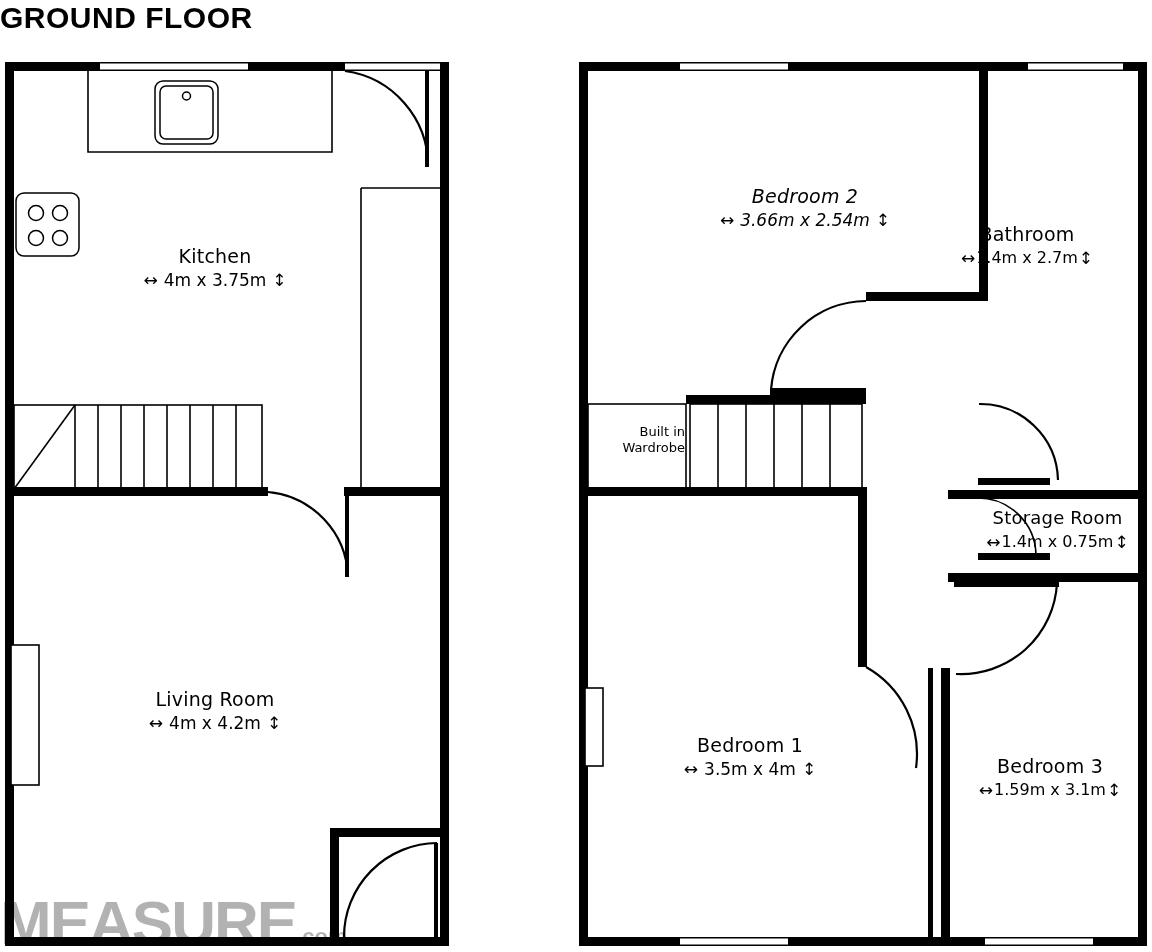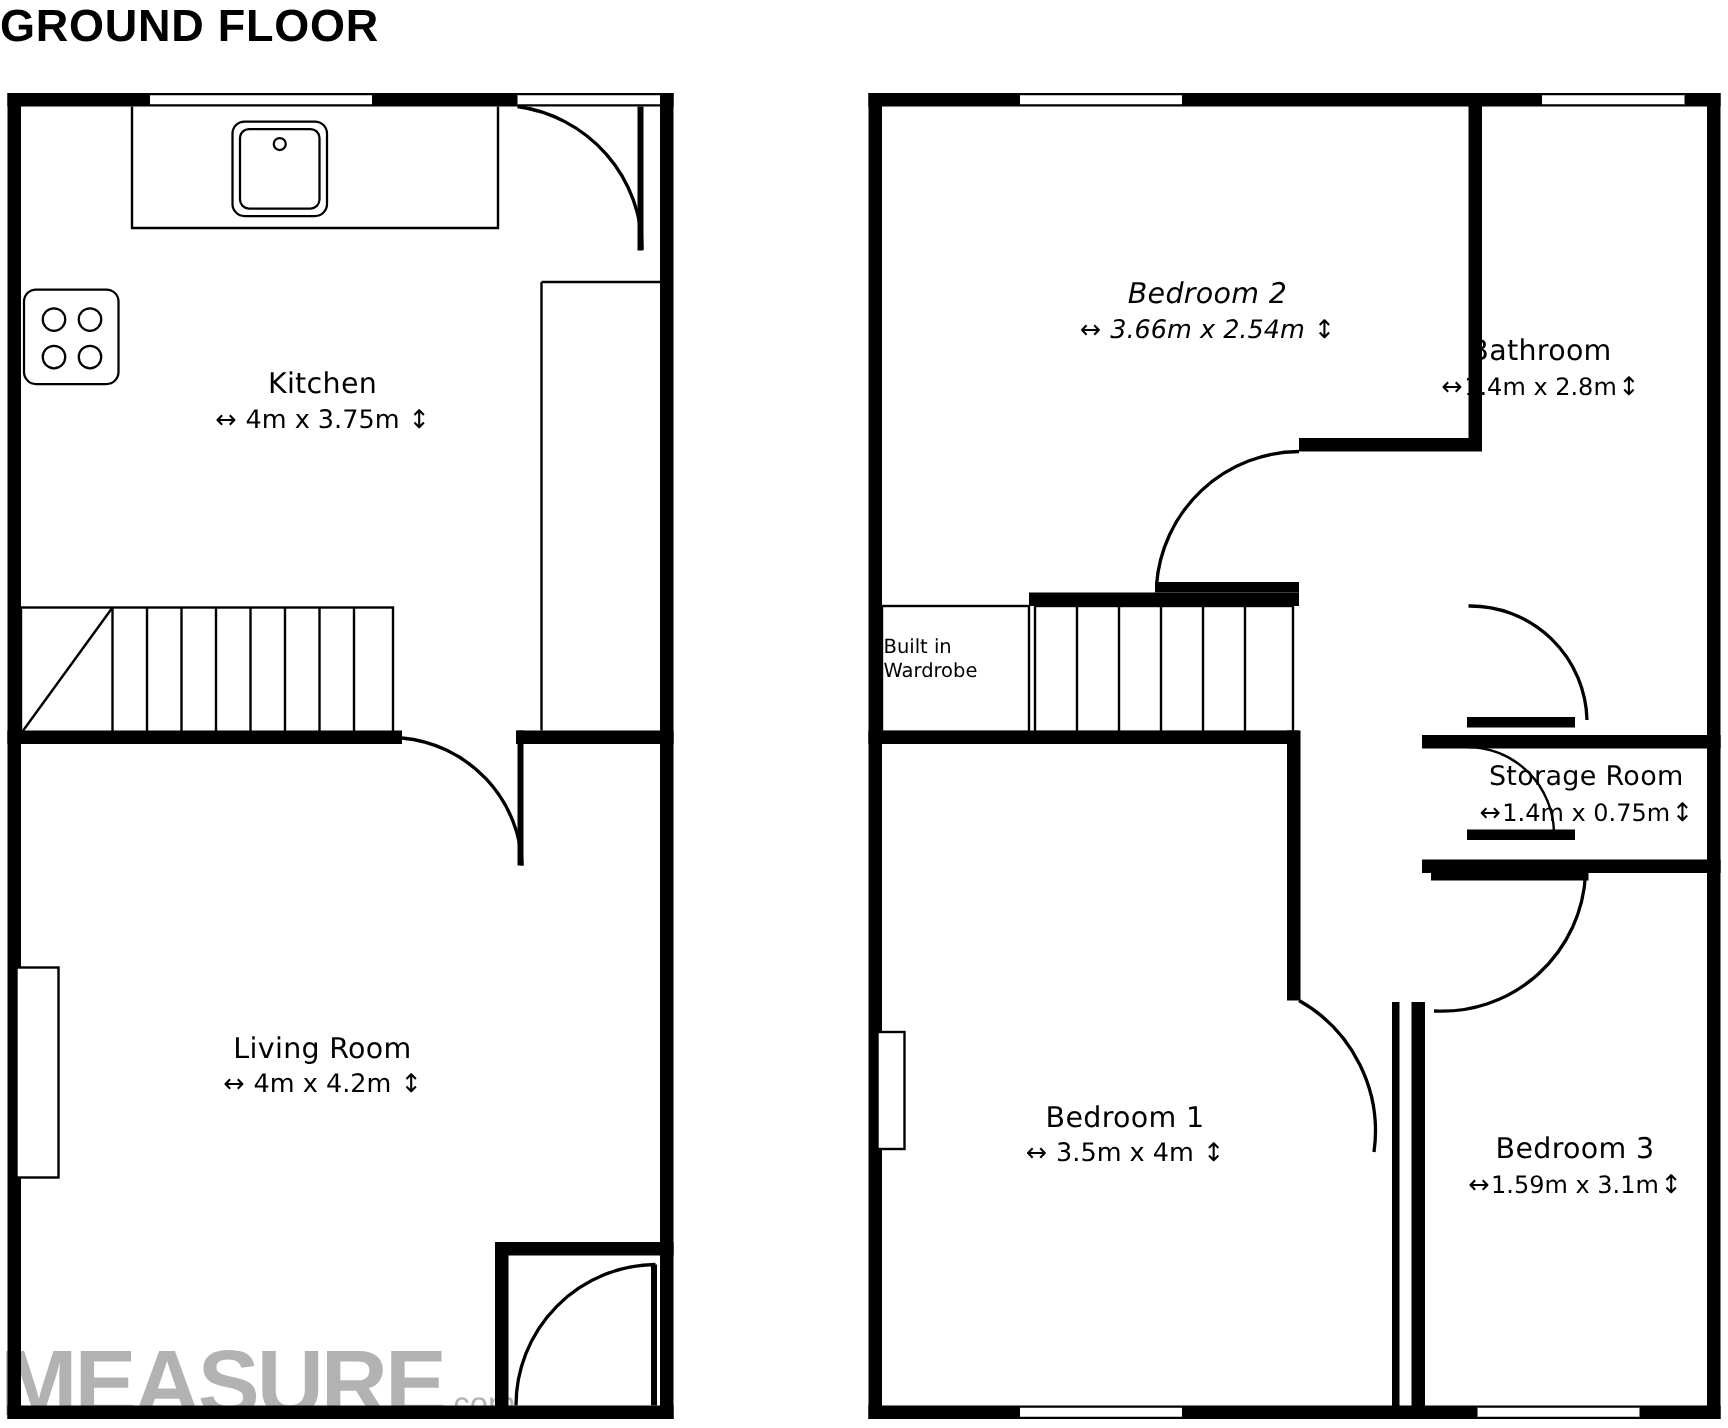--- a/index.html
+++ b/index.html
@@ -61,21 +61,21 @@
     display: flex;
     align-items: center;
     justify-content: center;
     gap: 6px;
   }
   .room-dims.tight { gap: 1px; font-size: 16px; }
   .feature-label {
     position: absolute;
     font-size: 13px;
     line-height: 16px;
-    text-align: left;
+    text-align: right;
     white-space: pre-line;
     font-family: "DejaVu Sans", sans-serif;
   }
   .arrow-h, .arrow-v {
     display: inline-block;
     font-size: 17px;
     line-height: 17px;
   }
   .watermark {
     position: absolute;
@@ -85,21 +85,21 @@
     font-weight: bold;
     font-size: 62px;
     color: rgba(0,0,0,0.30);
     letter-spacing: -2px;
     white-space: nowrap;
     pointer-events: none;
   }
   .watermark .suffix {
     font-size: 22px;
     letter-spacing: 0px;
-    font-weight: normal;
+    font-weight: bold;
   }
 </style>
 </head>
 <body>
 
 <div id="stage">
 
   <div class="floor-title" id="title-ground">GROUND FLOOR</div>
 
 
@@ -304,21 +304,21 @@
       <span class="arrow-h">↔</span>
       <span>3.66m x 2.54m</span>
       <span class="arrow-v">↕</span>
     </div>
   </div>
 
   <div class="room-label" style="left:944px; top:222px; width:166px;">
     <div class="room-name">Bathroom</div>
     <div class="room-dims tight">
       <span class="arrow-h">↔</span>
-      <span>1.4m x 2.8m</span>
+      <span>1.4m x 2.7m</span>
       <span class="arrow-v">↕</span>
     </div>
   </div>
 
   <div class="room-label" style="left:965px; top:506px; width:185px;text-align:center;">
     <div class="room-name small">Storage Room</div>
     <div class="room-dims tight">
       <span class="arrow-h">↔</span>
       <span>1.4m x 0.75m</span>
       <span class="arrow-v">↕</span>

